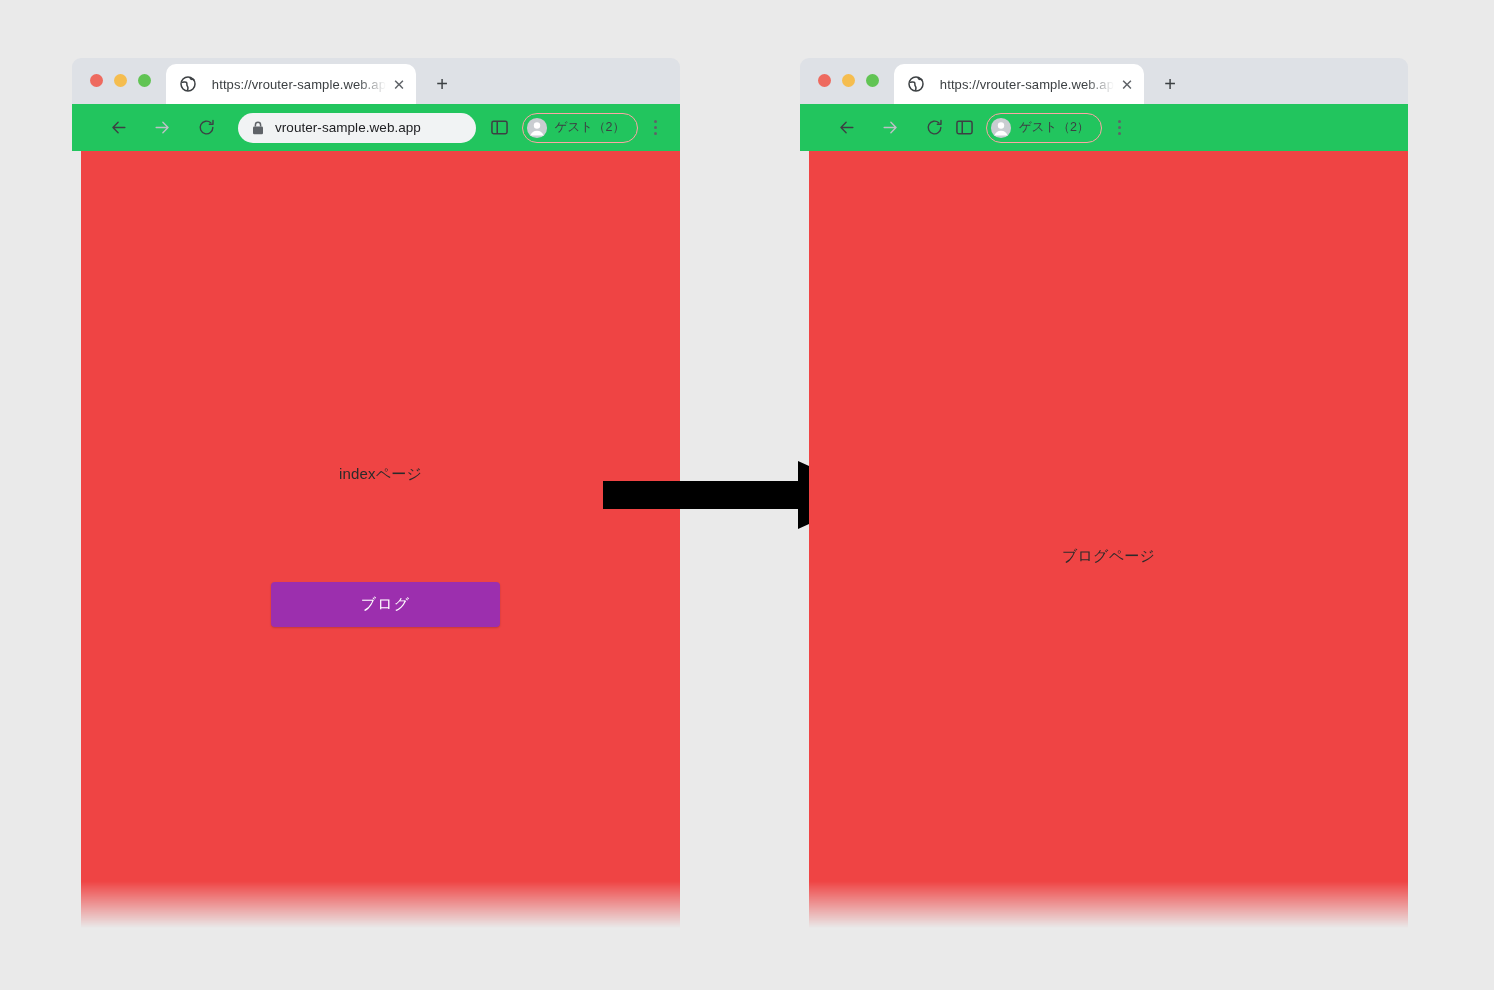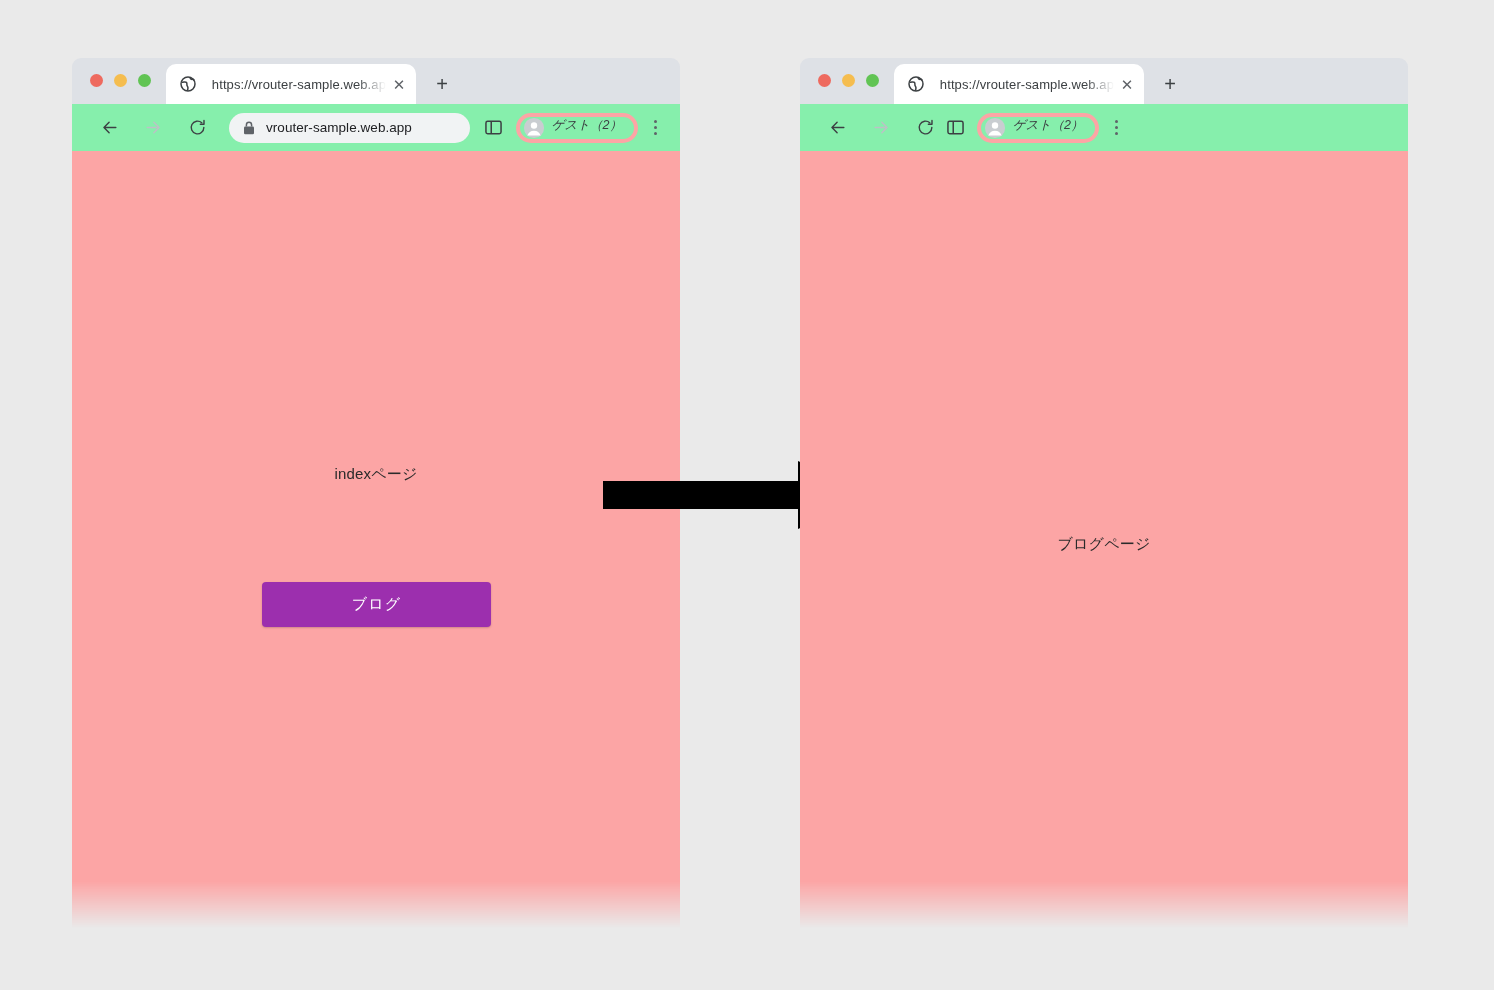--- a/index.html
+++ b/index.html
@@ -107,24 +107,24 @@
     color: #3c4043;
     font-size: 20px;
     line-height: 1;
     font-weight: 400;
     border-radius: 50%;
   }
 
   
   .toolbar {
     height: 47px;
-    background: #86efac;
-    display: flex;
-    align-items: center;
-    padding: 0 12px 0 17px;
+    background: #22c55e;
+    display: flex;
+    align-items: center;
+    padding: 0 12px 0 26px;
     box-sizing: border-box;
   }
   .nav-btn {
     width: 32px;
     height: 32px;
     display: flex;
     align-items: center;
     justify-content: center;
     flex: 0 0 auto;
     border-radius: 50%;
@@ -170,27 +170,26 @@
     display: flex;
     align-items: center;
     justify-content: center;
     color: #3c4043;
     border-radius: 4px;
     margin-right: 8px;
   }
   .profile-pill {
     flex: 0 0 auto;
     height: 30px;
-    border: 4px solid #fca5a5;
+    border: 1px solid #fca5a5;
     border-radius: 16px;
     display: flex;
-    align-items: flex-start;
+    align-items: center;
     padding: 0 12px 0 3px;
     box-sizing: border-box;
-    font-style: italic;
   }
   .profile-avatar {
     width: 22px;
     height: 22px;
     flex: 0 0 auto;
     margin-right: 7px;
     color: #9aa0a6;
     display: block;
   }
   .profile-label {
@@ -212,37 +211,38 @@
   }
   .kebab-dot {
     width: 3px;
     height: 3px;
     border-radius: 50%;
     background: #5f6368;
   }
 
   
   .viewport {
-    background: #fca5a5;
+    background: #ef4444;
     height: 777px;
     position: relative;
     -webkit-mask-image: linear-gradient(to bottom, #000 0, #000 94%, rgba(0,0,0,0) 100%);
             mask-image: linear-gradient(to bottom, #000 0, #000 94%, rgba(0,0,0,0) 100%);
+            margin-left: 9px;
   }
   .page-heading {
     position: absolute;
     left: 0;
     right: 0;
     text-align: center;
     font-size: 15px;
     color: #2b2b2b;
     letter-spacing: .2px;
   }
   #index-heading { top: 314px; }
-  #blog-heading  { top: 384px; }
+  #blog-heading  { top: 396px; }
 
   .blog-button {
     position: absolute;
     left: 190px;
     top: 431px;
     width: 229px;
     height: 45px;
     background: #9c2fae;
     border: none;
     border-radius: 4px;

